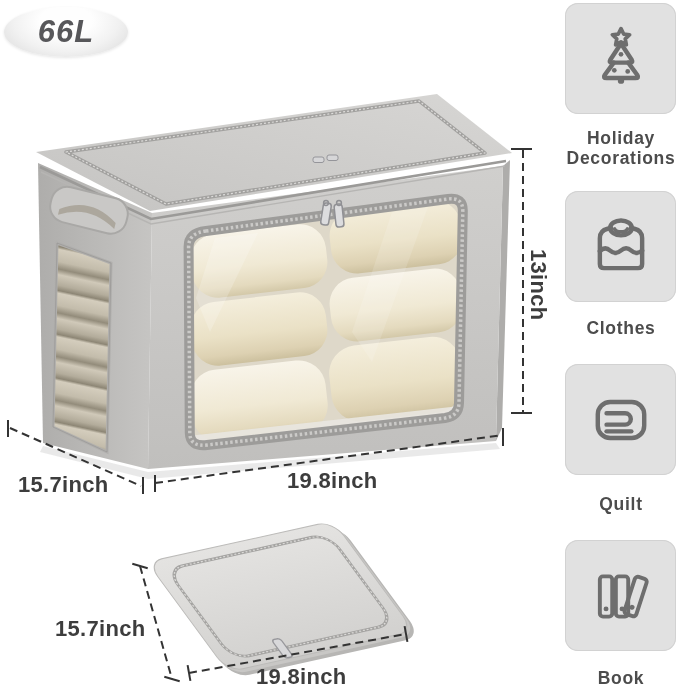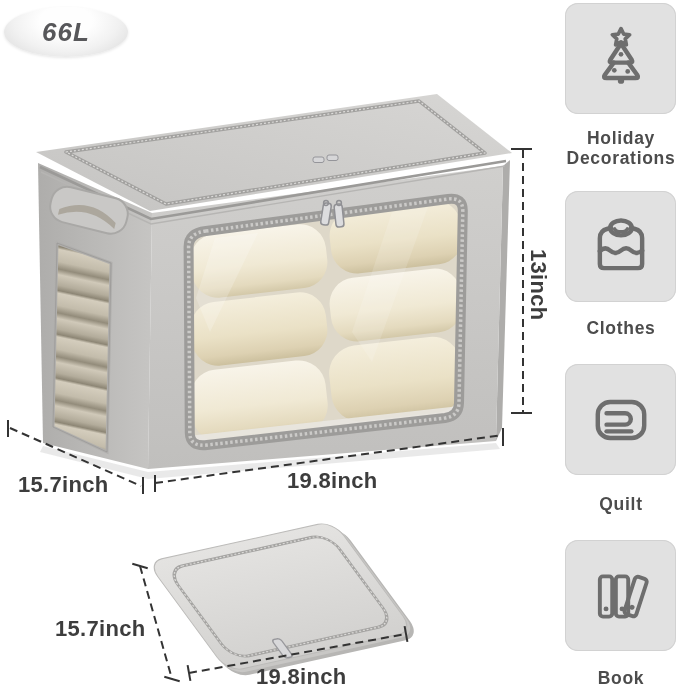--- a/index.html
+++ b/index.html
@@ -17,21 +17,21 @@
   #dim-depth-main{left:18px;top:472px}
   #dim-width-main{left:287px;top:468px}
   #dim-depth-folded{left:55px;top:616px}
   #dim-width-folded{left:256px;top:664px}
   
   .badge{
     position:absolute;left:4px;top:7px;width:124px;height:50px;border-radius:50%;
     background:radial-gradient(ellipse at 50% 28%,#fefefe 30%,#f1f1f1 60%,#d8d8d8 100%);
     box-shadow:0 1px 3px rgba(0,0,0,.10);
     display:flex;align-items:center;justify-content:center;
-    font-style:italic;font-weight:800;font-size:26px;color:#57575a;letter-spacing:1px;
+    font-style:italic;font-weight:800;font-size:31px;color:#57575a;letter-spacing:1px;
   }
   
   .card{
     position:absolute;left:565px;width:111px;height:111px;background:#e1e1e1;
     border-radius:13px;box-shadow:inset 0 0 0 1px #d2d2d2;
     display:flex;align-items:center;justify-content:center;
   }
   #card-1{top:3px}#card-2{top:191px}#card-3{top:364px}#card-4{top:540px}
   .cat-label{
     position:absolute;left:546px;width:150px;text-align:center;

